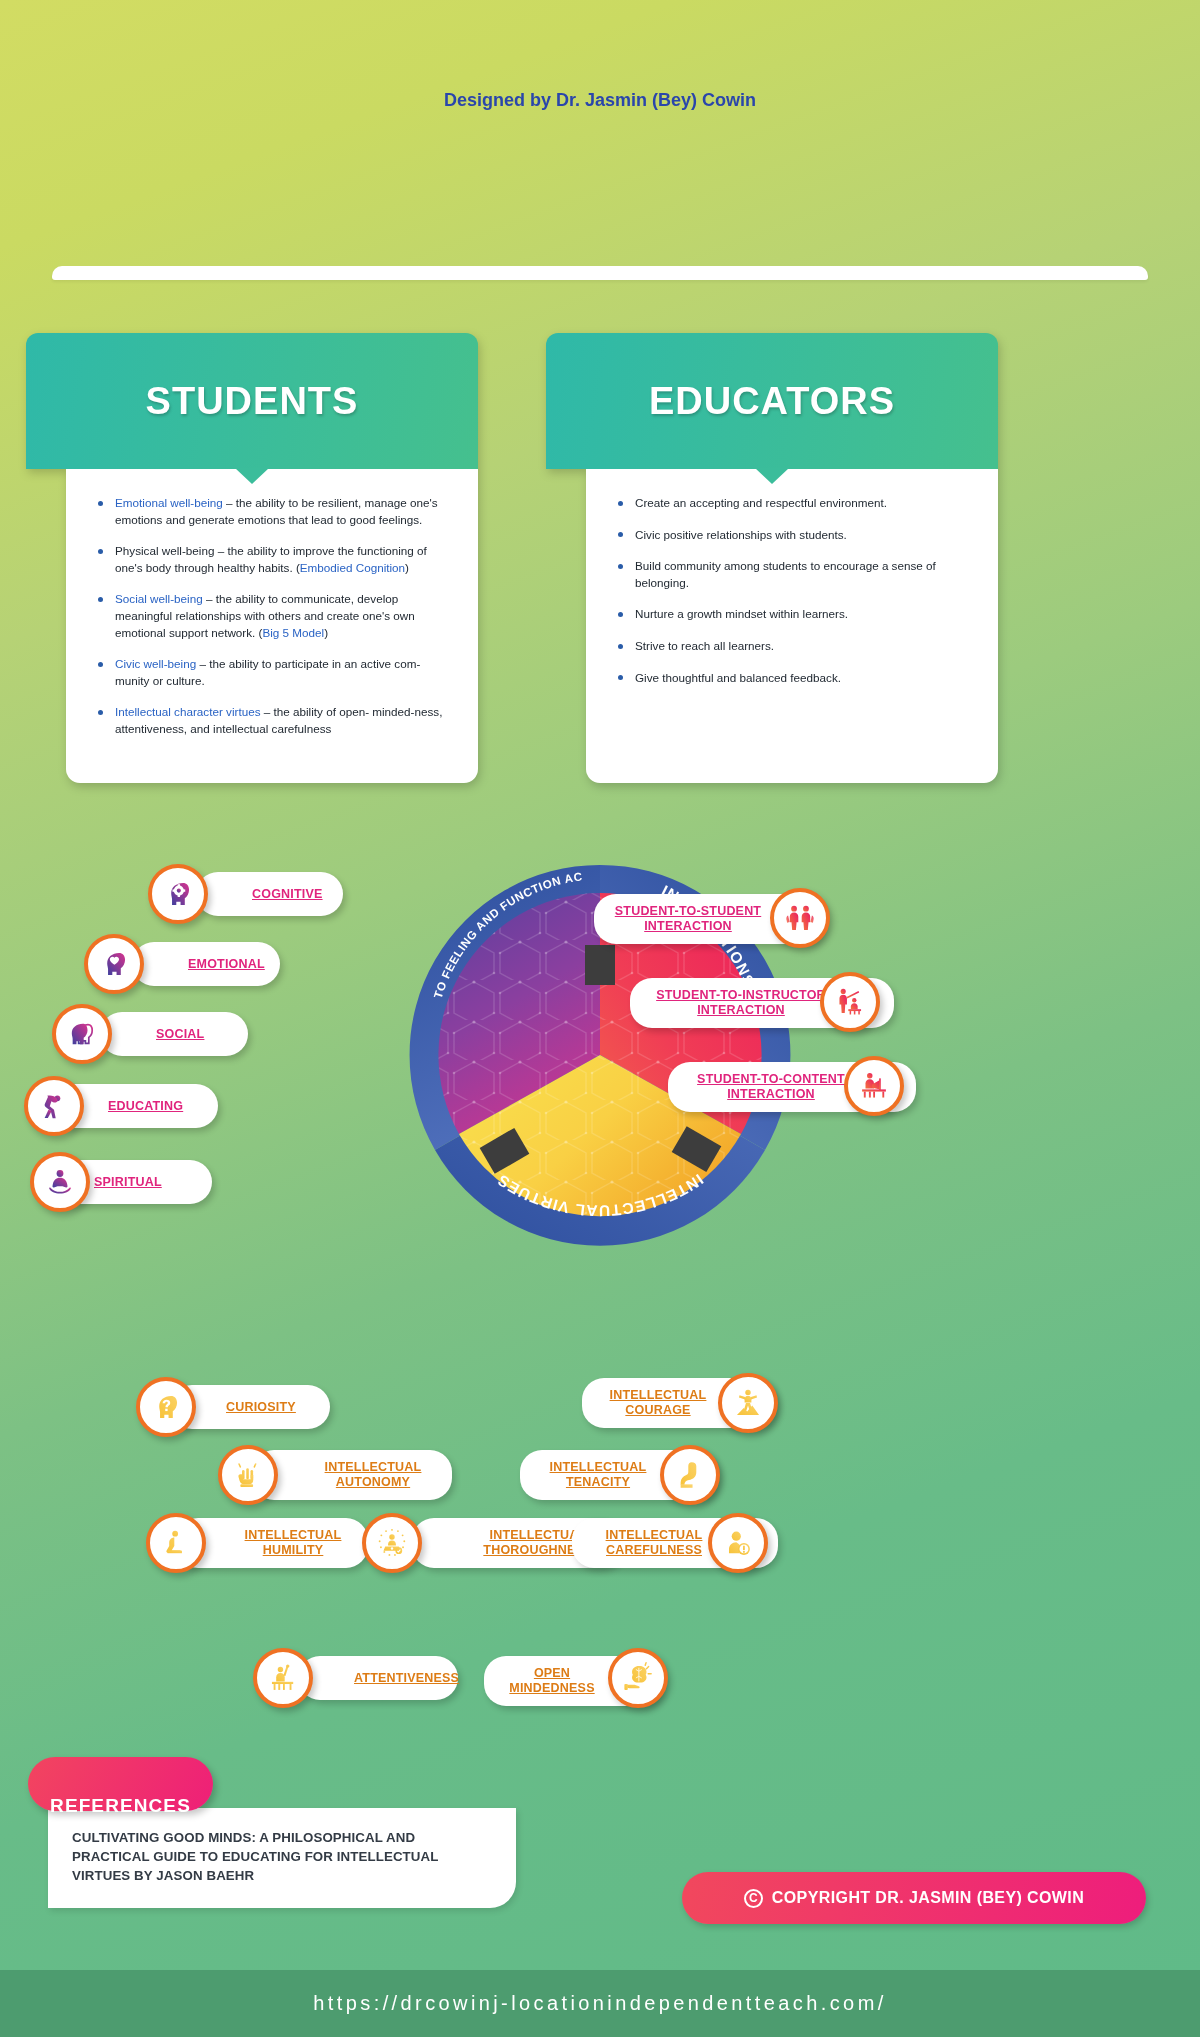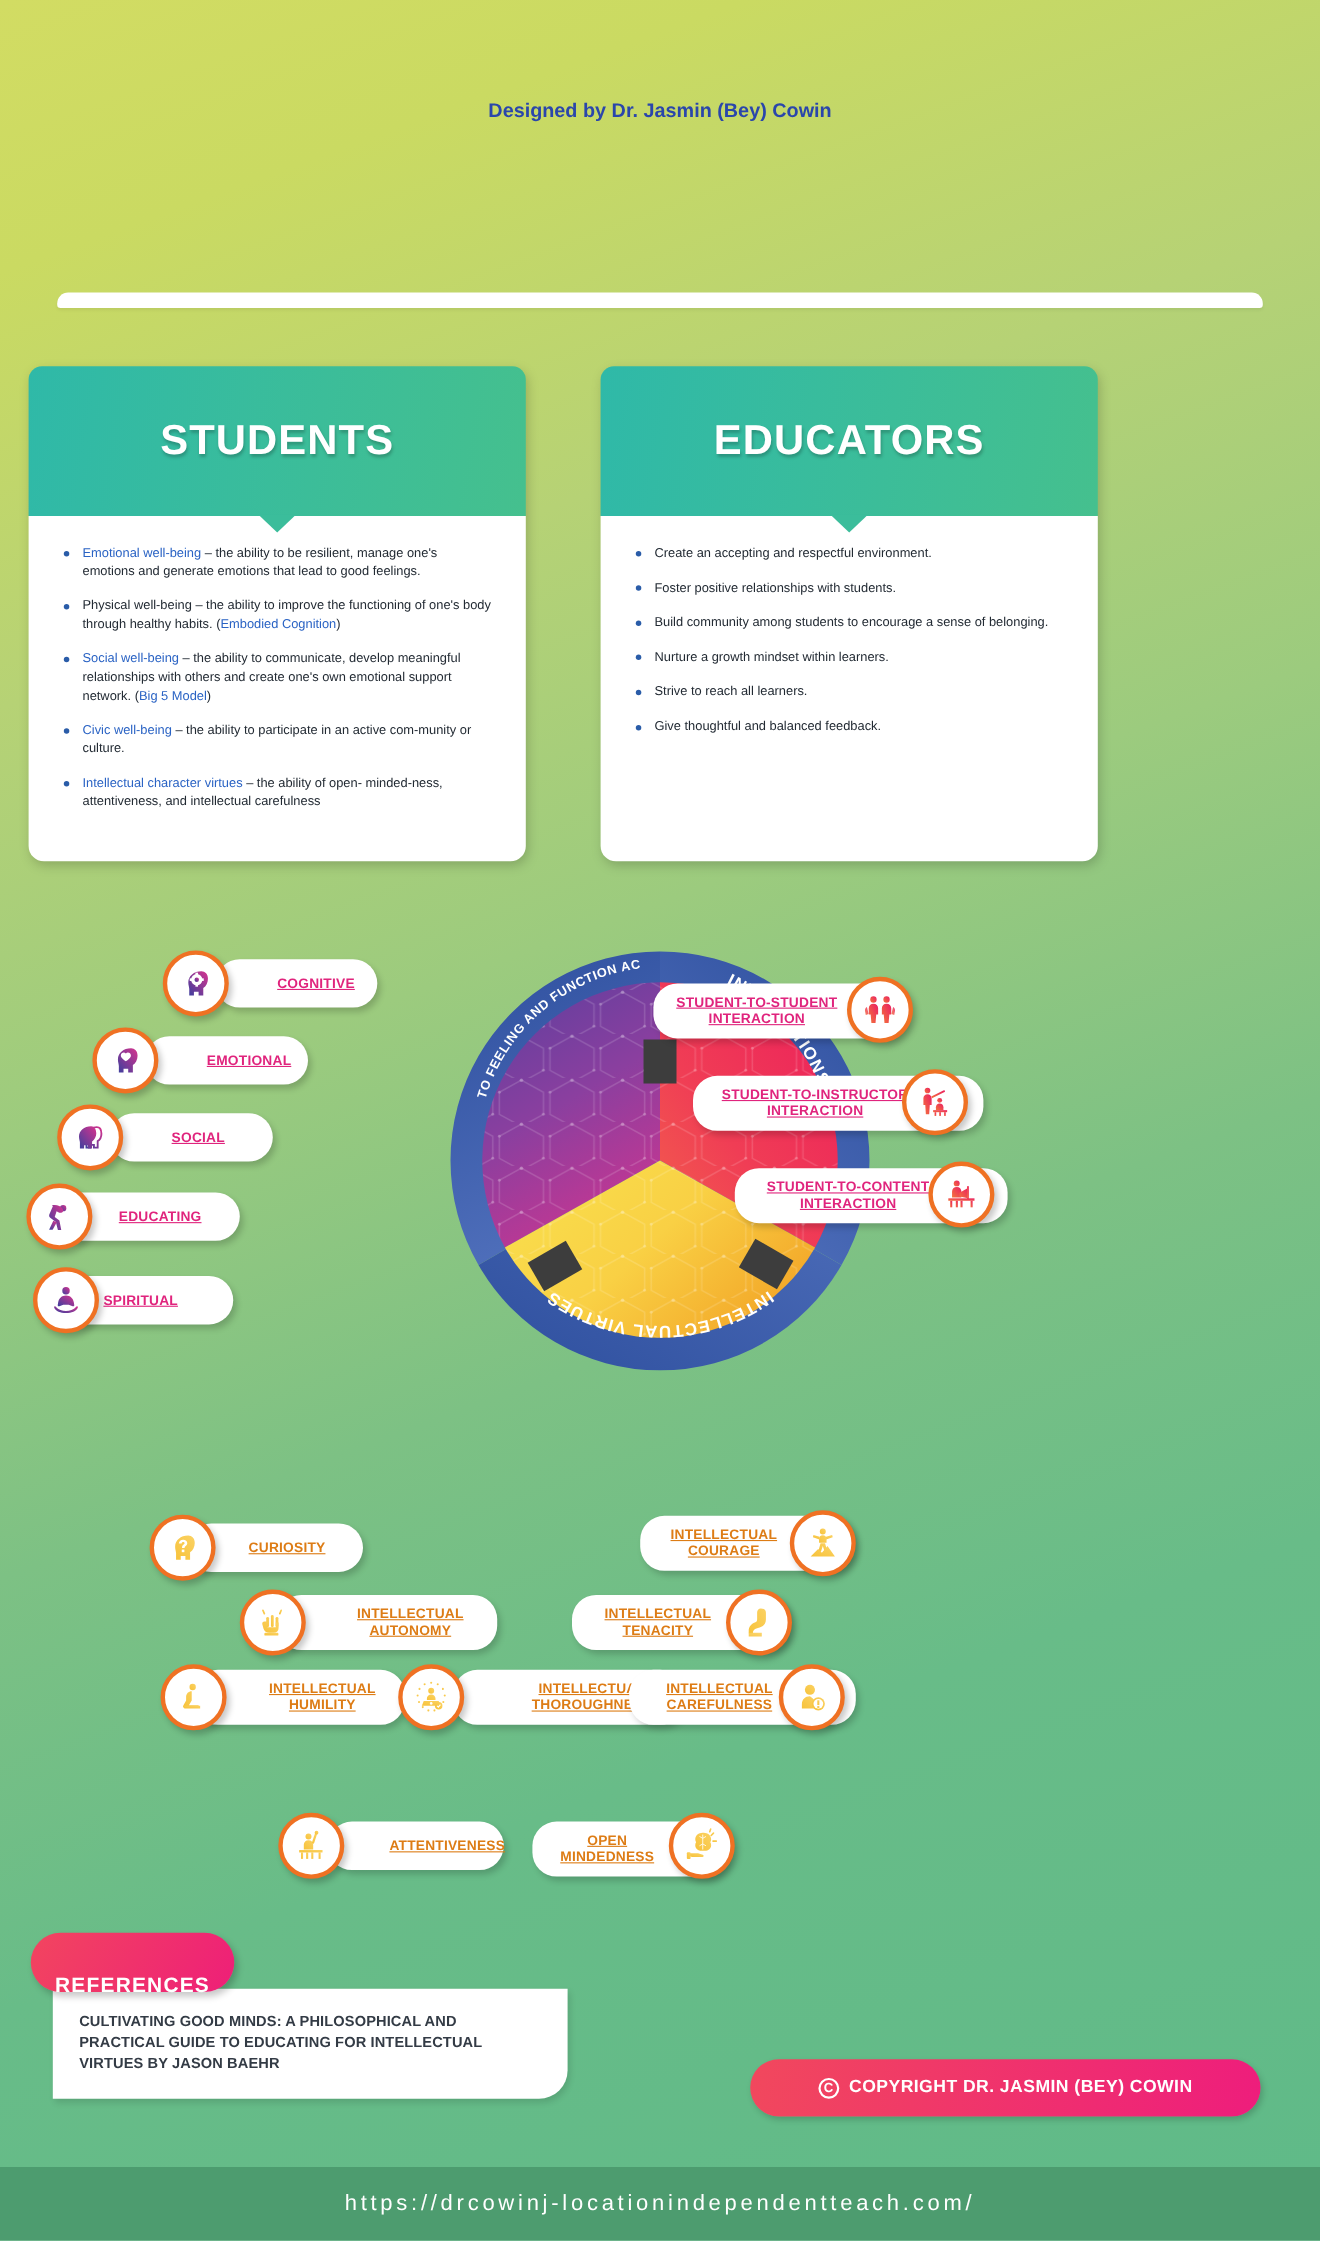--- a/index.html
+++ b/index.html
@@ -62,20 +62,21 @@
     width: 0; height: 0;
     border-left: 17px solid transparent;
     border-right: 17px solid transparent;
     border-top: 16px solid #3bbd9b;
   }
   .panel-body {
     background: #fff;
     border-radius: 0 0 14px 14px;
     padding: 26px 30px 24px 30px;
     min-height: 314px;
+    margin-left: 40px;
   }
   .bullet-list { list-style: none; }
   .bullet-list li {
     position: relative;
     padding-left: 19px;
     margin-bottom: 15px;
     color: #222a33;
     font-size: 11.7px;
     line-height: 1.42;
   }
@@ -208,21 +209,21 @@
     </div>
   </div>
 
   <div class="panel">
     <div class="panel-head">
       <div class="panel-head-label">EDUCATORS</div>
     </div>
     <div class="panel-body">
       <ul class="bullet-list">
         <li>Create an accepting and respectful environment.</li>
-        <li>Foster positive relationships with students.</li>
+        <li>Civic positive relationships with students.</li>
         <li>Build community among students to encourage a sense of belonging.</li>
         <li>Nurture a growth mindset within learners.</li>
         <li>Strive to reach all learners.</li>
         <li>Give thoughtful and balanced feedback.</li>
       </ul>
     </div>
   </div>
 
 </div>
 

